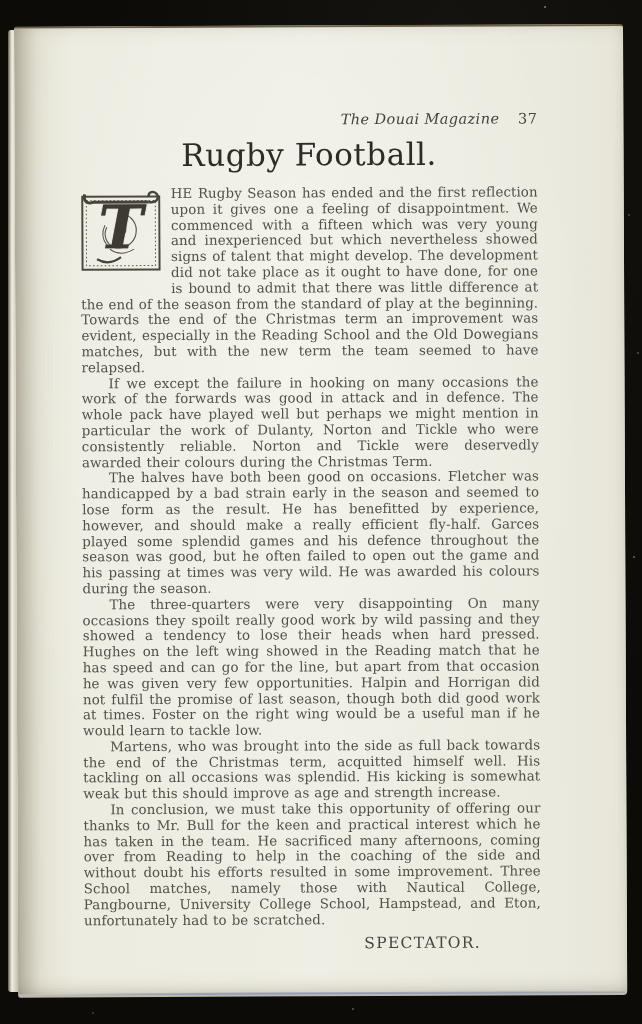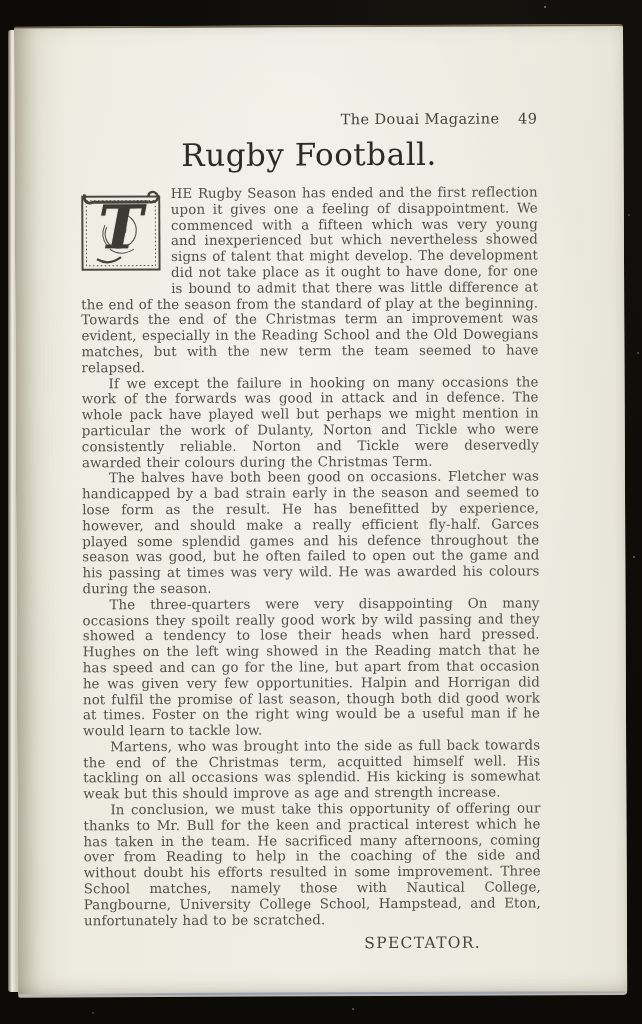--- a/index.html
+++ b/index.html
@@ -40,21 +40,21 @@
       inset 20px 0 28px -16px rgba(95,85,65,.50),
       inset -6px 0 16px -10px rgba(120,110,88,.30),
       inset 0 -12px 22px -16px rgba(110,100,78,.40),
       0 3px 0 rgba(246,244,234,.75);
     transform:rotate(-0.25deg);transform-origin:top right;
   }
   .page::after{content:"";position:absolute;left:46px;right:2px;bottom:-1px;height:2px;
     background:linear-gradient(90deg, rgba(70,90,160,0), rgba(82,102,172,.40) 25%, rgba(82,102,172,.35) 80%, rgba(60,80,150,.12));}
   .content{position:absolute;left:66px;top:0;width:457px;}
   .running-header{margin-top:84px;text-align:right;font-size:14.5px;color:#45423a;}
-  .mag-title{letter-spacing:.4px;}
+  .mag-title{font-style:italic;letter-spacing:.4px;}
   .page-num{margin-left:14px;letter-spacing:.5px;}
   .article-title{
     margin:9px 0 0;text-align:center;font-weight:normal;
     font-size:31px;color:#2e2b26;letter-spacing:.5px;}
   .body-text{
     margin-top:13px;font-size:13.4px;line-height:15.8px;color:#524f48;
     text-align:justify;letter-spacing:.1px;word-spacing:.6px;}
   .para{margin:0;}
   .para + .para{text-indent:27px;}
   
@@ -73,21 +73,21 @@
 
 <div class="scene">
   <div class="dust"></div>
   <div class="book-edge"></div>
 
   <div class="page">
     <div class="content">
 
       <div class="running-header">
         <span class="mag-title">The Douai Magazine</span>
-        <span class="page-num">49</span>
+        <span class="page-num">37</span>
       </div>
 
       <h1 class="article-title">Rugby Football.</h1>
 
       <div class="body-text">
         <p class="para">
           <span class="dropcap">
             <svg viewBox="0 0 80 82">
               <rect x="1.5" y="7.5" width="77" height="73" fill="none" stroke="#4b483f" stroke-width="2"></rect>
               <rect x="5.5" y="11.5" width="69" height="65" fill="none" stroke="#5a564b" stroke-width="1" stroke-dasharray="1.6 2.3"></rect>

